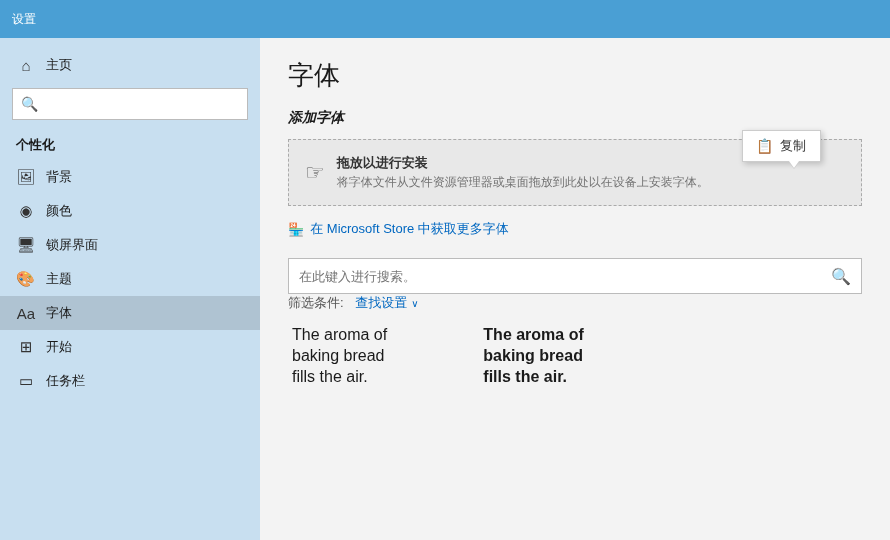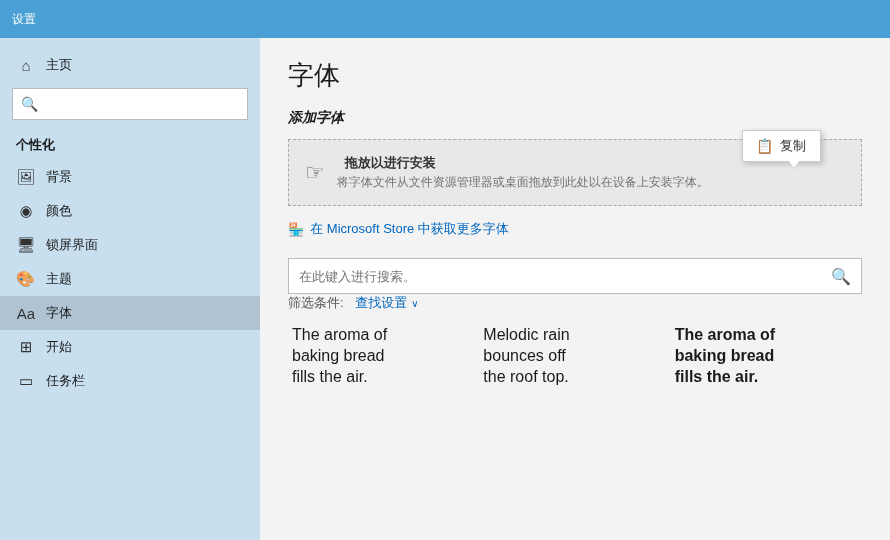--- a/index.html
+++ b/index.html
@@ -122,21 +122,20 @@
       align-items: center;
       gap: 12px;
       position: relative;
       margin-bottom: 14px;
     }
 
     .drop-zone-text .main-text {
       font-size: 13px;
       font-weight: 600;
       color: #333;
-      margin-left: 8px;
     }
 
     .drop-zone-text .sub-text {
       font-size: 12px;
       color: #737373;
       margin-top: 2px;
     }
 
     
     .tooltip {
@@ -357,25 +356,20 @@
     </div>
 
     <div class="font-previews">
 
       <div class="font-preview-item">
         <div class="preview-text-normal">
           The aroma of<br>baking bread<br>fills the air.
         </div>
       </div>
 
-      <div class="font-preview-item">
-        <div class="preview-text-normal">
-          Melodic rain<br>bounces off<br>the roof top.
-        </div>
-      </div>
 
       <div class="font-preview-item">
         <div class="preview-text-bold">
           The aroma of<br>baking bread<br>fills the air.
         </div>
       </div>
     </div>
 
   </div>
 </div>

